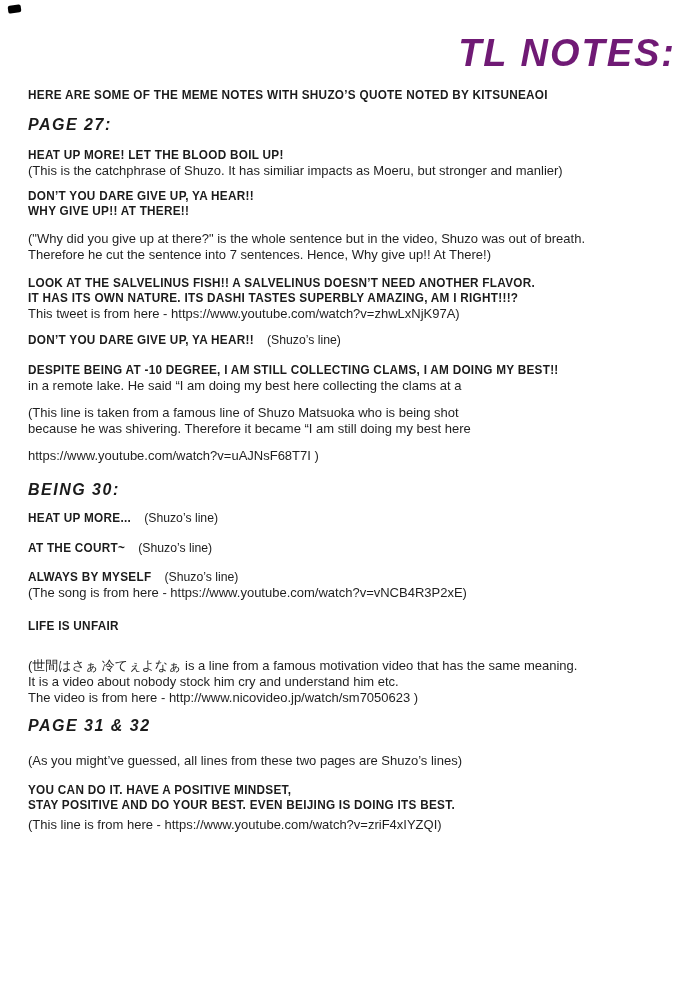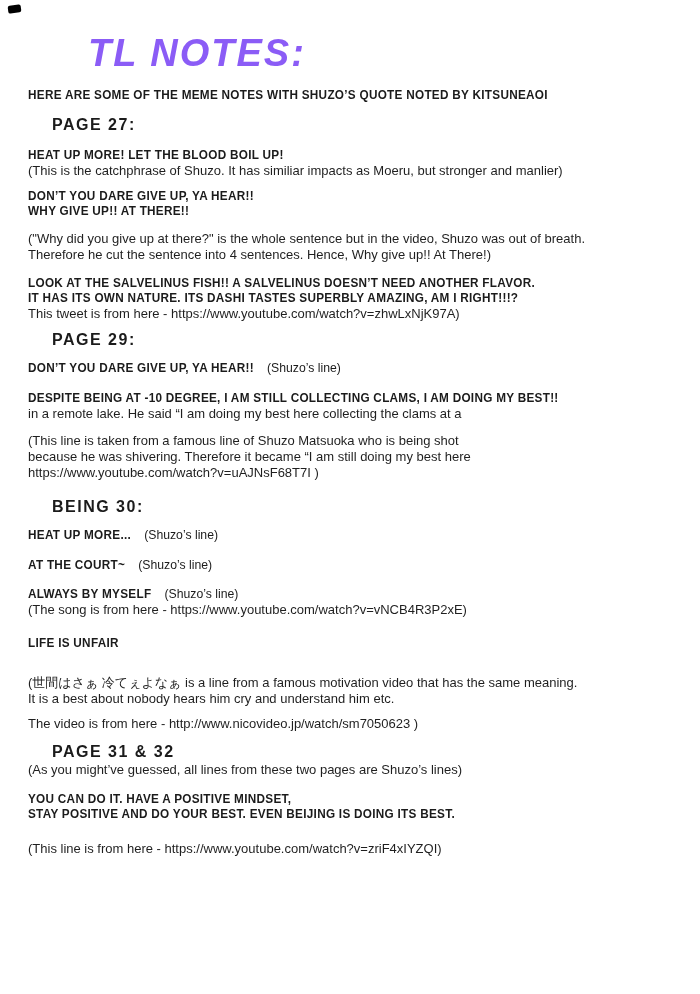--- a/index.html
+++ b/index.html
@@ -15,30 +15,29 @@
   .corner-mark {
     position:absolute; left:8px; top:5px; width:13px; height:8px;
     background:#000; border-radius:2px; transform:rotate(-8deg);
   }
 
   .title {
     font-family:"Liberation Sans", sans-serif;
     font-style:italic; font-weight:700;
     font-size:38px; line-height:50px;
     letter-spacing:2px;
-    text-align:left; padding-left:60px;
-    color:#8b5cf6;
+    text-align:right; padding-left:60px;
+    color:#701a75;
   }
 
   .heading {
-    font-weight:700;
+    font-style:italic; font-weight:700;
     font-size:16px; line-height:20px;
     letter-spacing:1.5px;
     white-space:nowrap;
-    margin-left:24px;
   }
 
   .meme {
     font-weight:700;
     font-size:12.5px; line-height:15px;
     letter-spacing:0.3px;
     white-space:nowrap;
     transform:scaleX(0.94); transform-origin:0 50%;
   }
   .meme .tag {
@@ -66,58 +65,57 @@
 
   <div class="heading" style="margin-top:12px">PAGE 27:</div>
 
   <div class="meme" style="margin-top:13px">HEAT UP MORE! LET THE BLOOD BOIL UP!</div>
   <div class="note" style="">(This is the catchphrase of Shuzo. It has similiar impacts as Moeru, but stronger and manlier)</div>
 
   <div class="meme" style="margin-top:10px">DON’T YOU DARE GIVE UP, YA HEAR!!</div>
   <div class="meme">WHY GIVE UP!! AT THERE!!</div>
 
   <div class="note" style="margin-top:12px">("Why did you give up at there?" is the whole sentence but in the video, Shuzo was out of breath.</div>
-  <div class="note">Therefore he cut the sentence into 4 sentences. Hence, Why give up!! At There!)</div>
+  <div class="note">Therefore he cut the sentence into 7 sentences. Hence, Why give up!! At There!)</div>
 
   <div class="meme" style="margin-top:13px">LOOK AT THE SALVELINUS FISH!! A SALVELINUS DOESN’T NEED ANOTHER FLAVOR.</div>
   <div class="meme">IT HAS ITS OWN NATURE. ITS DASHI TASTES SUPERBLY AMAZING, AM I RIGHT!!!?</div>
 
   <div class="note">This tweet is from here - https://www.youtube.com/watch?v=zhwLxNjK97A)</div>
 
-  <div class="heading" style="margin-top:8px">PAGE 29:</div>
 
   <div class="meme" style="margin-top:10px"><span>DON’T YOU DARE GIVE UP, YA HEAR!!</span><span class="tag">(Shuzo’s line)</span></div>
 
   <div class="meme" style="margin-top:15px">DESPITE BEING AT -10 DEGREE, I AM STILL COLLECTING CLAMS, I AM DOING MY BEST!!</div>
 
   <div class="note">in a remote lake. He said “I am doing my best here collecting the clams at a</div>
   <div class="note" style="margin-top:11px">(This line is taken from a famous line of Shuzo Matsuoka who is being shot</div>
   <div class="note">because he was shivering. Therefore it became “I am still doing my best here</div>
 
-  <div class="note" style="">https://www.youtube.com/watch?v=uAJNsF68T7I )</div>
+  <div class="note" style="margin-top:11px">https://www.youtube.com/watch?v=uAJNsF68T7I )</div>
 
   <div class="heading" style="margin-top:16px">BEING 30:</div>
 
   <div class="meme" style="margin-top:10px"><span>HEAT UP MORE...</span><span class="tag">(Shuzo’s line)</span></div>
 
   <div class="meme" style="margin-top:14px"><span>AT THE COURT~</span><span class="tag">(Shuzo’s line)</span></div>
 
   <div class="meme" style="margin-top:13px"><span>ALWAYS BY MYSELF</span><span class="tag">(Shuzo’s line)</span></div>
 
   <div class="note" style="">(The song is from here - https://www.youtube.com/watch?v=vNCB4R3P2xE)</div>
 
   <div class="meme" style="margin-top:18px">LIFE IS UNFAIR</div>
 
   <div class="note" style="margin-top:24px">(世間はさぁ 冷てぇよなぁ is a line from a famous motivation video that has the same meaning.</div>
-  <div class="note">It is a best about nobody hears him cry and understand him etc.</div>
+  <div class="note">It is a video about nobody stock him cry and understand him etc.</div>
 
-  <div class="note" style="margin-top:9px">The video is from here - http://www.nicovideo.jp/watch/sm7050623 )</div>
+  <div class="note" style="margin-top:0">The video is from here - http://www.nicovideo.jp/watch/sm7050623 )</div>
 
   <div class="heading" style="margin-top:10px">PAGE 31 &amp; 32</div>
 
-  <div class="note" style="">(As you might’ve guessed, all lines from these two pages are Shuzo’s lines)</div>
+  <div class="note" style="margin-top:17px">(As you might’ve guessed, all lines from these two pages are Shuzo’s lines)</div>
 
   <div class="meme" style="margin-top:14px">YOU CAN DO IT. HAVE A POSITIVE MINDSET,</div>
   <div class="meme">STAY POSITIVE AND DO YOUR BEST. EVEN BEIJING IS DOING ITS BEST.</div>
 
-  <div class="note" style="margin-top:19px">(This line is from here - https://www.youtube.com/watch?v=zriF4xIYZQI)</div>
+  <div class="note" style="margin-top:4px">(This line is from here - https://www.youtube.com/watch?v=zriF4xIYZQI)</div>
 
 </div>
 
 </body></html>

